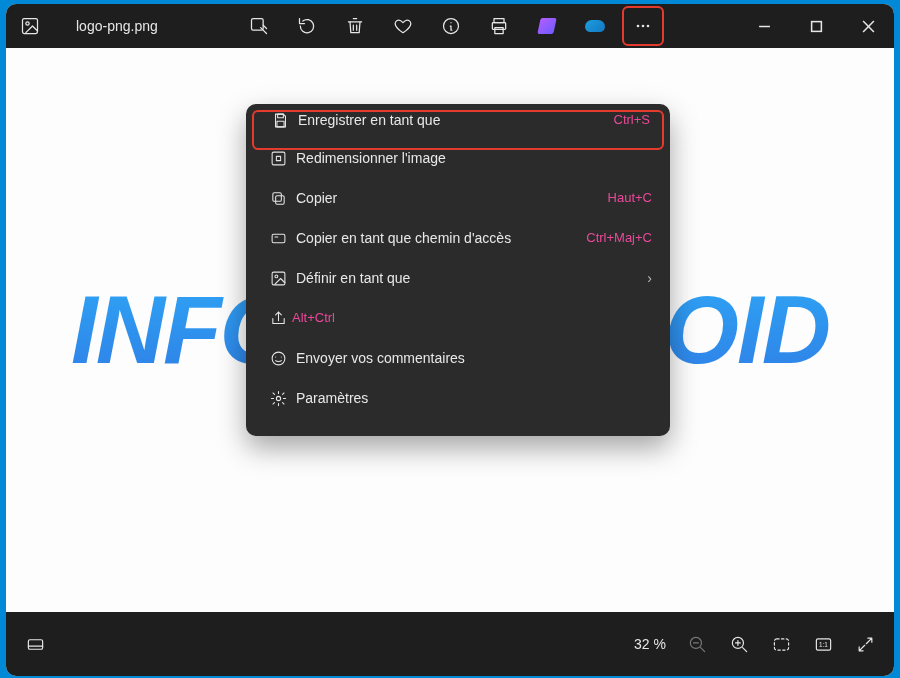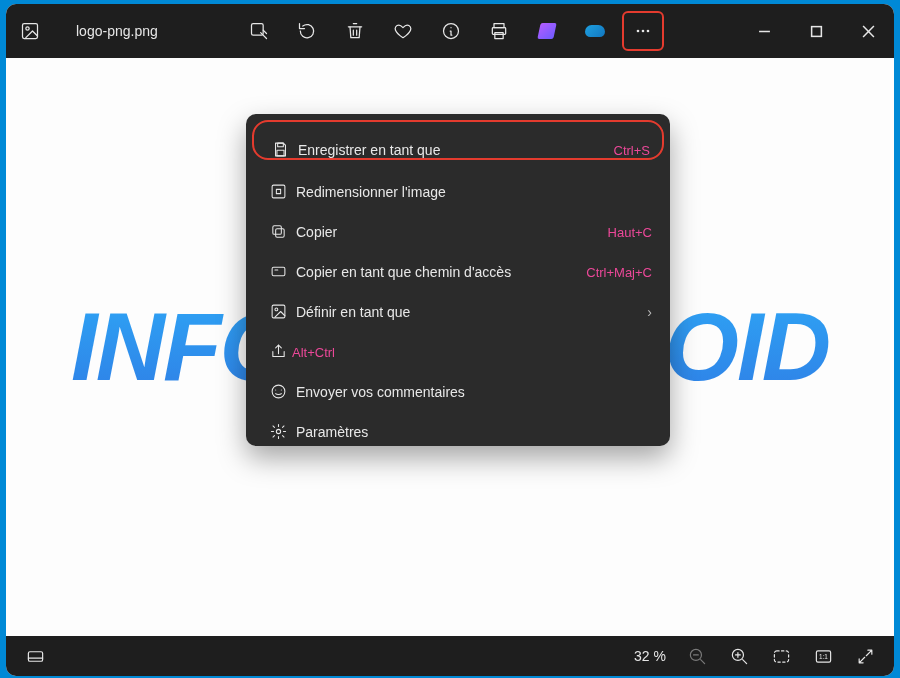--- a/index.html
+++ b/index.html
@@ -13,21 +13,21 @@
       position: absolute; left: 6px; top: 4px;
       width: 888px; height: 672px;
       background: #fdfdfd;
       border-radius: 10px;
       overflow: hidden;
       display: flex; flex-direction: column;
     }
 
     
     .titlebar {
-      height: 54px; background: #1e1e1e;
+      height: 44px; background: #1e1e1e;
       display: flex; align-items: center;
       color: #e6e6e6; position: relative;
     }
     .titlebar .app-icon {
       width: 48px; display: flex; align-items: center; justify-content: center;
     }
     .titlebar .filename {
       font-size: 14px; margin-left: 22px; flex-shrink: 0;
     }
     .titlebar .tools {
@@ -66,34 +66,34 @@
 
     
     .menu {
       position: absolute; left: 240px; top: 56px;
       width: 424px; background: #2b2b2b;
       border-radius: 10px; padding: 6px;
       box-shadow: 0 12px 28px rgba(0,0,0,.35);
       z-index: 5;
     }
     .menu-item {
-      height: 40px; display: flex; align-items: flex-end;
-      padding: 0 12px; border-radius: 16px; color: #e8e8e8;
+      height: 40px; display: flex; align-items: flex-start;
+      padding: 0 12px; border-radius: 6px; color: #e8e8e8;
       font-size: 14px; cursor: default;
     }
     .menu-item.hl { border: 2px solid #e43b2e; }
     .menu-item .micon { width: 28px; display: flex; align-items: center; justify-content: center; }
     .menu-item .micon svg { width: 17px; height: 17px; stroke: #e6e6e6; fill: none; stroke-width: 1.5; stroke-linecap: round; stroke-linejoin: round;}
     .menu-item .label { flex: 1; margin-left: 4px; }
     .menu-item .accel { color: #ec4899; font-size: 13px; }
     .menu-item .chev { color: #b8b8b8; }
 
     
     .bottombar {
-      height: 40px; background: #1e1e1e;
+      height: 64px; background: #1e1e1e;
       display: flex; align-items: center; color: #e6e6e6;
       padding: 0 8px;
     }
     .bottombar .spacer { flex: 1; }
     .zoom-label { font-size: 14px; margin-right: 10px; }
     .bb-btn { width: 42px; height: 40px; display: flex; align-items: center; justify-content: center; border-radius: 6px; }
     .bb-btn svg { width: 19px; height: 19px; stroke: #e6e6e6; fill: none; stroke-width: 1.5; stroke-linecap: round; stroke-linejoin: round; }
     .bb-btn.dim svg { stroke: #7a7a7a; }
   </style>
 </head>

